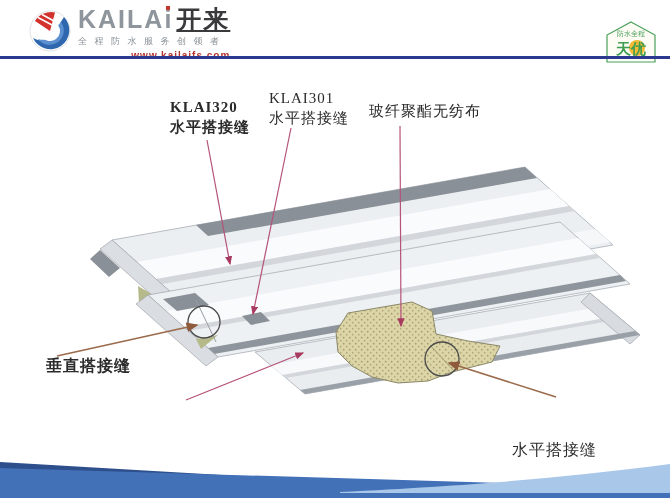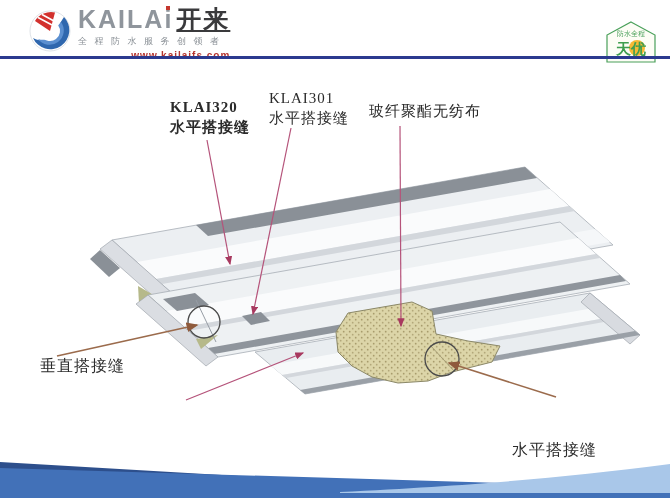--- a/index.html
+++ b/index.html
@@ -21,21 +21,21 @@
   .header-rule{position:absolute;left:0;top:56px;width:670px;height:3px;background:#2b3a8f;}
   .badge{position:absolute;right:12px;top:20px;width:54px;height:44px;}
   
   .page-title{position:absolute;left:22px;top:62px;font-size:18px;font-weight:bold;color:#2a2a2a;letter-spacing:1px;}
   .page-title .hl{color:#cc2222;}
   
   .dlabel{position:absolute;font-family:"Liberation Serif", serif;color:#2b2b2b;font-size:15px;line-height:20px;letter-spacing:1px;white-space:nowrap;}
   .lbl-topcoat{left:170px;top:97px;font-weight:bold;}
   .lbl-basecoat{left:269px;top:88px;}
   .lbl-fabric{left:369px;top:103px;font-family:Liberation Mono, monospace;}
-  .lbl-vseam{left:40px;top:356px;font-size:16px;}
+  .lbl-vseam{left:46px;top:356px;font-size:16px;font-weight:bold;}
   .lbl-metal{left:124px;top:401px;font-size:16px;}
   .lbl-hseam{left:512px;top:396px;font-size:16px;margin-top:44px;}
   
   .diagram-svg{position:absolute;left:0;top:0;width:670px;height:498px;}
   .footer-svg{position:absolute;left:0;bottom:0;width:670px;height:46px;}
 </style>
 </head>
 <body>
 
 <div class="slide">

